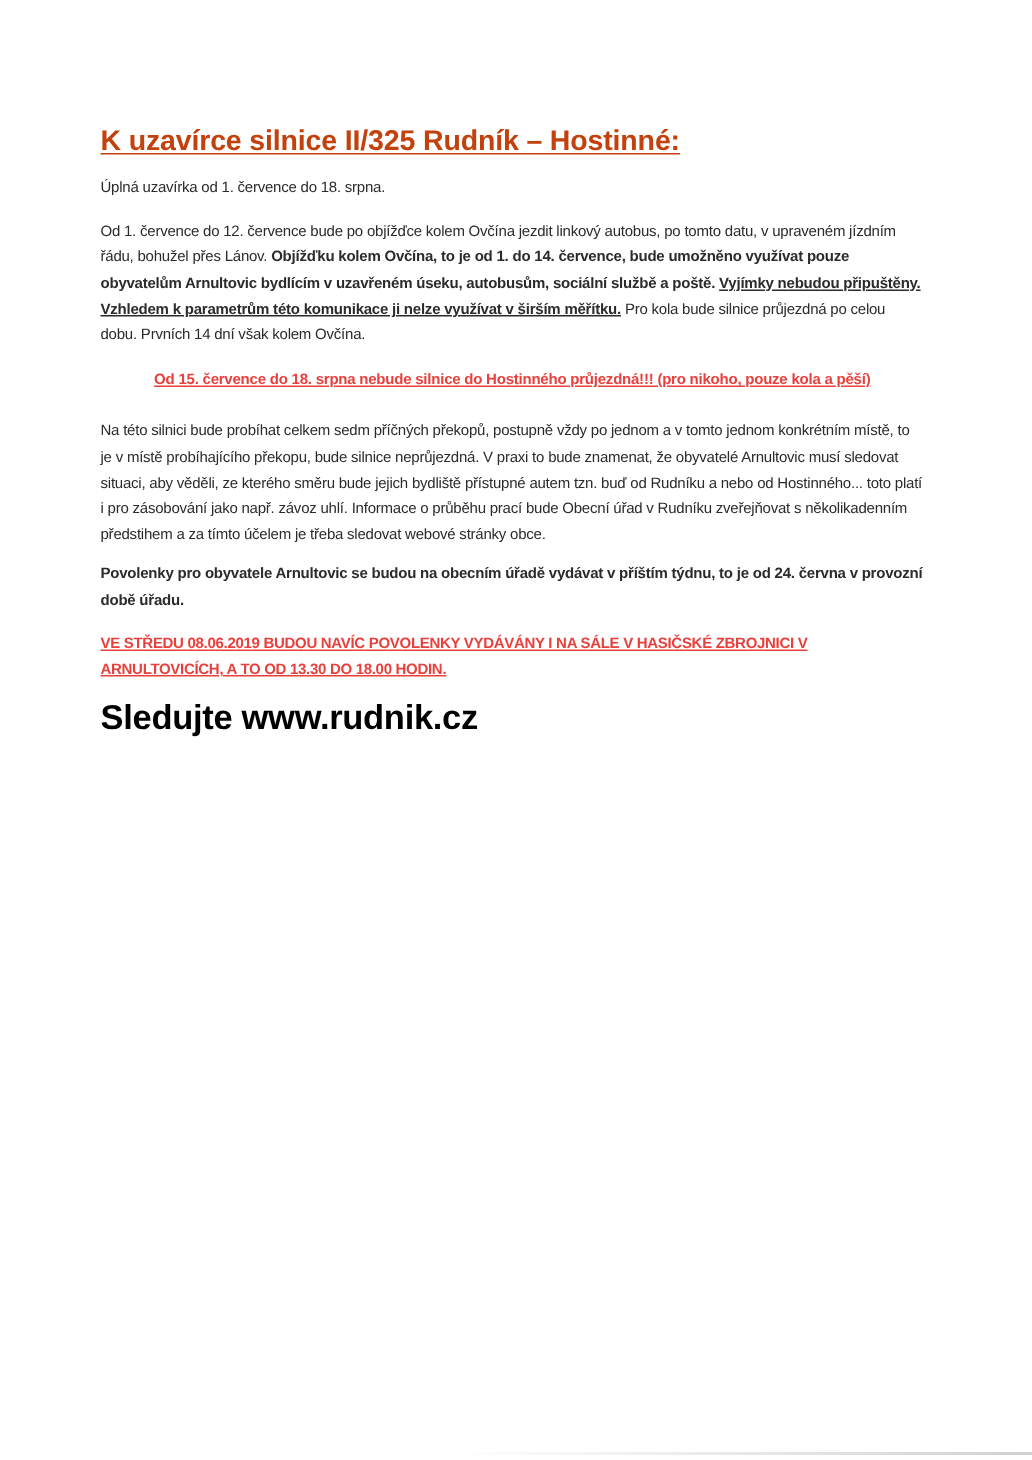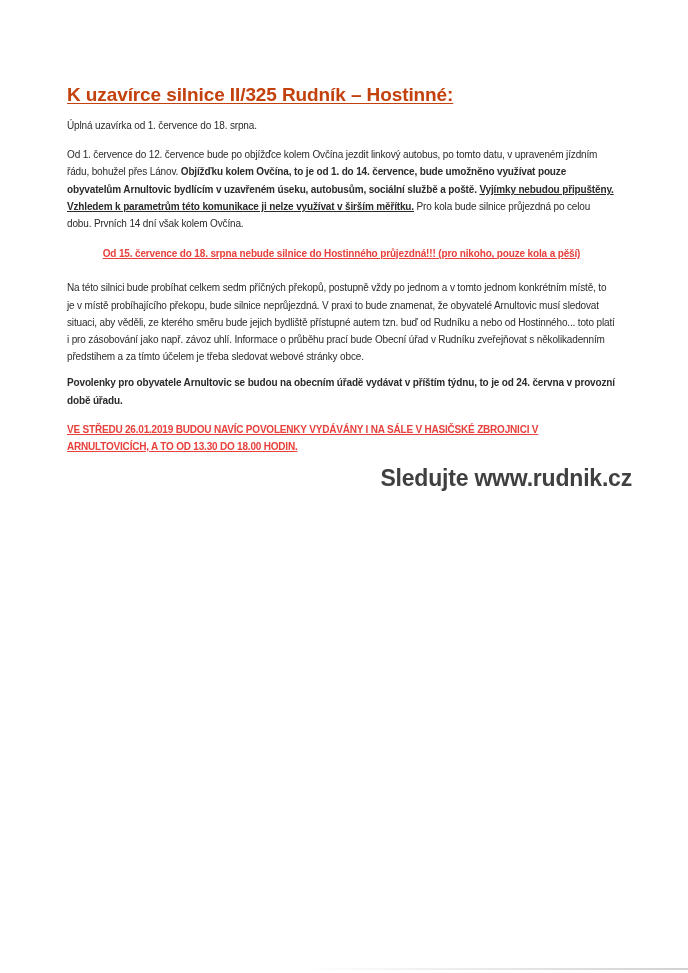--- a/index.html
+++ b/index.html
@@ -15,21 +15,21 @@
   h1 {
     font-size: 19px; font-weight: bold; margin: 0 0 11px 0;
     text-decoration: underline; text-underline-offset: 2px; letter-spacing: -0.1px;
     color: #c2410c;
   }
   p { font-size: 10px; line-height: 17.2px; margin: 0 16px 9px 0; letter-spacing: -0.15px; }
   .b { font-weight: bold; }
   .u { text-decoration: underline; }
   .red { color: #e8403c; font-weight: bold; text-decoration: underline; }
   .caps { letter-spacing: -0.2px; }
-  .follow { font-size: 23px; font-weight: bold; margin-top: 10px; letter-spacing: -0.2px; color: #404040; text-align: right; }
+  .follow { font-size: 23px; font-weight: bold; margin-top: 10px; letter-spacing: -0.2px; color: #000000; }
   #p-intro { margin-bottom: 12px; }
   #p-red1 { margin-top: 13px; margin-bottom: 17px; text-align: center; }
   #p-red2 { margin-top: 12px; }
 </style>
 </head>
 <body>
 
 <div class="page">
   <div class="content">
     <h1>K uzavírce silnice  II/325 Rudník – Hostinné:</h1>
@@ -40,18 +40,18 @@
       <span>Od 1. července do 12. července bude po objížďce kolem Ovčína jezdit linkový autobus,  po tomto datu, v upraveném jízdním řádu, bohužel přes Lánov. </span><span class="b">Objížďku kolem Ovčína,  to je od 1. do 14. července, bude umožněno využívat pouze obyvatelům Arnultovic bydlícím v uzavřeném úseku, autobusům, sociální službě a poště. </span><span class="b u">Vyjímky nebudou připuštěny. Vzhledem k parametrům této komunikace ji nelze využívat v širším měřítku.</span><span> Pro kola bude silnice průjezdná po celou dobu.  Prvních 14 dní však kolem Ovčína.</span>
     </p>
 
     <p id="p-red1" class="red">Od 15. července do 18. srpna nebude silnice do Hostinného průjezdná!!! (pro nikoho, pouze kola a pěší)</p>
 
     <p>Na této silnici bude probíhat celkem sedm příčných překopů,  postupně vždy po jednom a v tomto jednom konkrétním místě, to je v místě probíhajícího překopu, bude silnice neprůjezdná. V praxi to bude znamenat, že obyvatelé Arnultovic musí sledovat situaci, aby věděli,  ze kterého směru bude jejich bydliště přístupné autem tzn. buď od Rudníku a nebo od Hostinného... toto platí i pro zásobování  jako  např. závoz uhlí. Informace o průběhu prací bude Obecní úřad v Rudníku zveřejňovat s několikadenním předstihem a za tímto účelem je třeba sledovat webové stránky obce.</p>
 
 
     <p class="b">Povolenky pro obyvatele  Arnultovic se budou na obecním úřadě vydávat v příštím týdnu, to je od 24. června v provozní době úřadu.</p>
 
-    <p id="p-red2" class="red caps">VE STŘEDU 26.01.2019 BUDOU NAVÍC POVOLENKY VYDÁVÁNY I NA SÁLE  V HASIČSKÉ ZBROJNICI V ARNULTOVICÍCH, A TO OD 13.30 DO 18.00 HODIN.</p>
+    <p id="p-red2" class="red caps">VE STŘEDU 08.06.2019 BUDOU NAVÍC POVOLENKY VYDÁVÁNY I NA SÁLE  V HASIČSKÉ ZBROJNICI V ARNULTOVICÍCH, A TO OD 13.30 DO 18.00 HODIN.</p>
 
     <div class="follow">Sledujte www.rudnik.cz</div>
   </div>
   <div class="scan-edge"></div>
 </div>
 
 </body></html>

